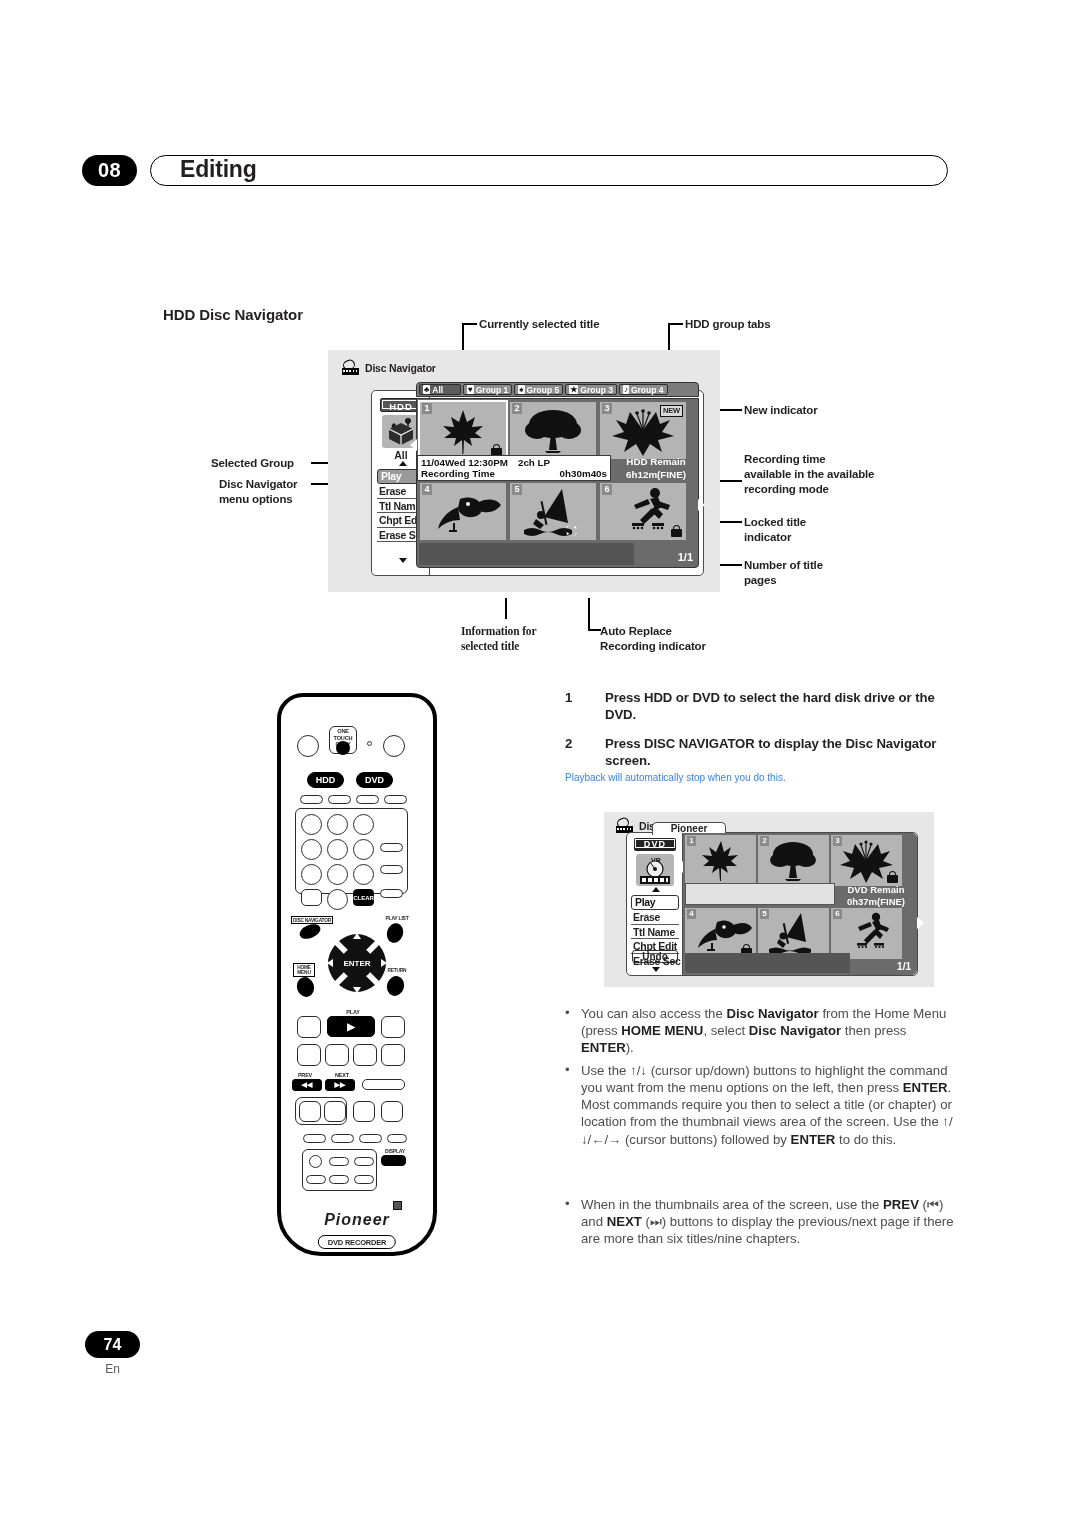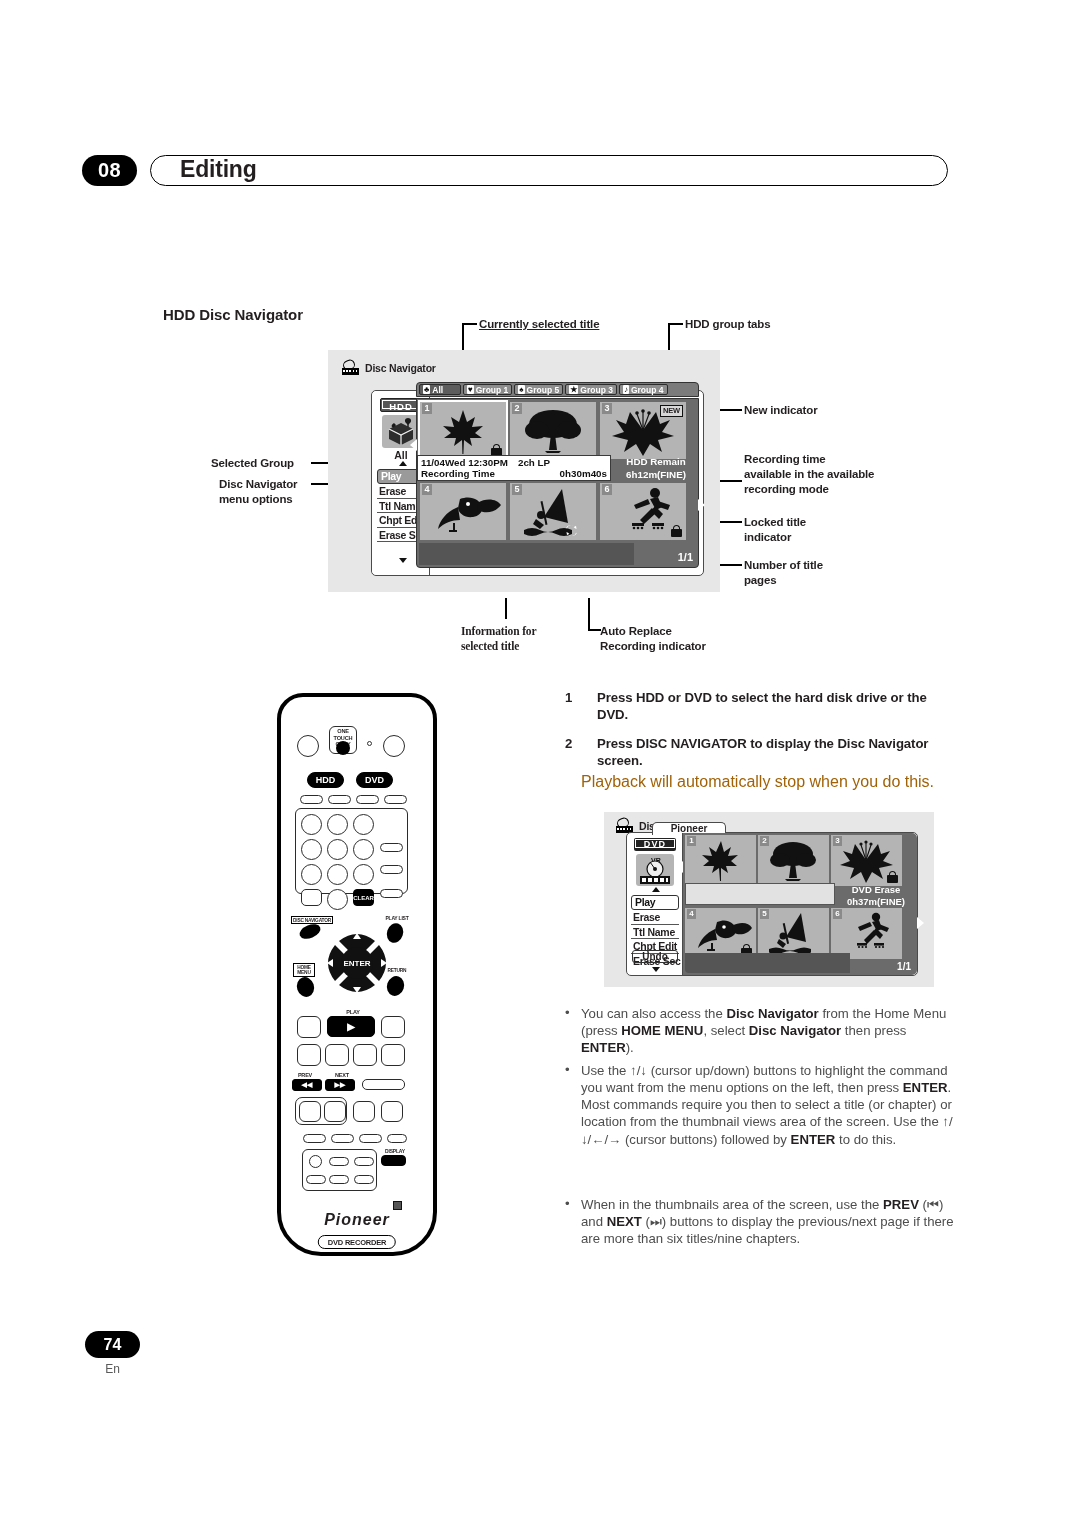--- a/index.html
+++ b/index.html
@@ -108,22 +108,22 @@
   .remain { position:absolute; left:196px; top:57px; width:86px; text-align:center; color:#fff;
       font-size:9.8px; font-weight:bold; line-height:12.5px; z-index:6;}
   .pagebar { position:absolute; left:2px; bottom:2px; width:215px; height:22px; background:#555;}
   .pageno { position:absolute; right:5px; bottom:4px; color:#fff; font-size:11px; font-weight:bold;}
   .arrL { position:absolute; left:-7px; top:40px; width:0;height:0;border-top:6px solid transparent;border-bottom:6px solid transparent;border-right:7px solid #fff;}
   .arrR { position:absolute; right:-7px; top:100px; width:0;height:0;border-top:6px solid transparent;border-bottom:6px solid transparent;border-left:7px solid #fff;}
 
   
   .step { position:absolute; font-size:13.2px; font-weight:bold; line-height:1.28; letter-spacing:-.1px;}
   .step .n { position:absolute; left:0; }
-  .step .t { display:block; margin-left:12px;padding-left:20px;}
-  .note { position:absolute; font-size:16px; color:#a16207; line-height:1.28;margin-left:16px;}
+  .step .t { display:block; margin-left:20px;padding-left:20px;}
+  .note { position:absolute; font-size:10px; color:#3b82f6; line-height:1.28;}
 
   
   #dn-dvd { position:absolute; left:604px; top:812px; width:330px; height:175px; background:#e7e7e7;}
   #dvd-frame { position:absolute; left:22px; top:20px; width:292px; height:144px;
       border:1.6px solid #4a4a4a; border-radius:5px; background:#fff;}
   .orig-tab { position:absolute; left:25px; top:-11px; width:74px; height:13px; background:#fff;
       border:1.5px solid #4a4a4a; border-bottom:none; border-radius:5px 5px 0 0; font-size:10px;
       font-weight:bold; text-align:center; line-height:11px;}
   #dvd-left { position:absolute; left:0; top:0; width:56px; height:100%; border-right:1.5px solid #4a4a4a; }
   .dvd-badge { position:absolute; left:7px; top:5px; width:42px; height:13px; background:#222; border-radius:2px; }
@@ -173,21 +173,21 @@
 <body>
 
 <div id="header">
   <div class="chap-badge">08</div>
   <div class="chap-bar"></div>
   <div class="chap-title">Editing</div>
 </div>
 
 <div id="sec-title">HDD Disc Navigator</div>
 
-<div class="callout" style="left:479px; top:317px;text-decoration:underline;">Currently selected title</div>
+<div class="callout" style="left:479px; top:317px;">Currently selected title</div>
 <div class="ln h" style="left:462px; top:323px; width:15px;"></div>
 <div class="ln v" style="left:462px; top:323px; height:96px;"></div>
 
 <div class="callout" style="left:685px; top:317px;">HDD group tabs</div>
 <div class="ln h" style="left:668px; top:323px; width:15px;"></div>
 <div class="ln v" style="left:668px; top:323px; height:70px;"></div>
 
 <div class="callout" style="left:744px; top:403px;">New indicator</div>
 <div class="ln h" style="left:699px; top:409px; width:43px;"></div>
 
@@ -502,21 +502,21 @@
             <circle cx="40" cy="9" r="1.6" fill="#111"></circle>
         </svg>
         <div class="lock">
             <div class="shk"></div>
             <div class="body"></div>
           </div>
       </div>
 
       <div class="dinfobar"></div>
       <div class="dremain">
-        <div>DVD Erase</div>
+        <div>DVD Remain</div>
         <div>0h37m(FINE)</div>
       </div>
 
       <div class="dthumb" style="left:2px; top:75px;">
         <span class="num">4</span>
         <svg viewBox="0 0 71 51" width="71" height="51">
           <path d="M32 14 c9 -4 17 0 19 7 c1 4 -3 8 -8 9 c-7 1 -12 -3 -13 -8 z" fill="#111"></path>
           <path d="M47 18 c9 -5 17 -3 20 2 c-5 7 -14 8 -19 4 z" fill="#111"></path>
           <circle cx="39" cy="19" r="1.8" fill="#fff"></circle>
           <path d="M30 21 c-9 4 -15 11 -17 19 c5 -5 12 -8 19 -8 z" fill="#111"></path>

